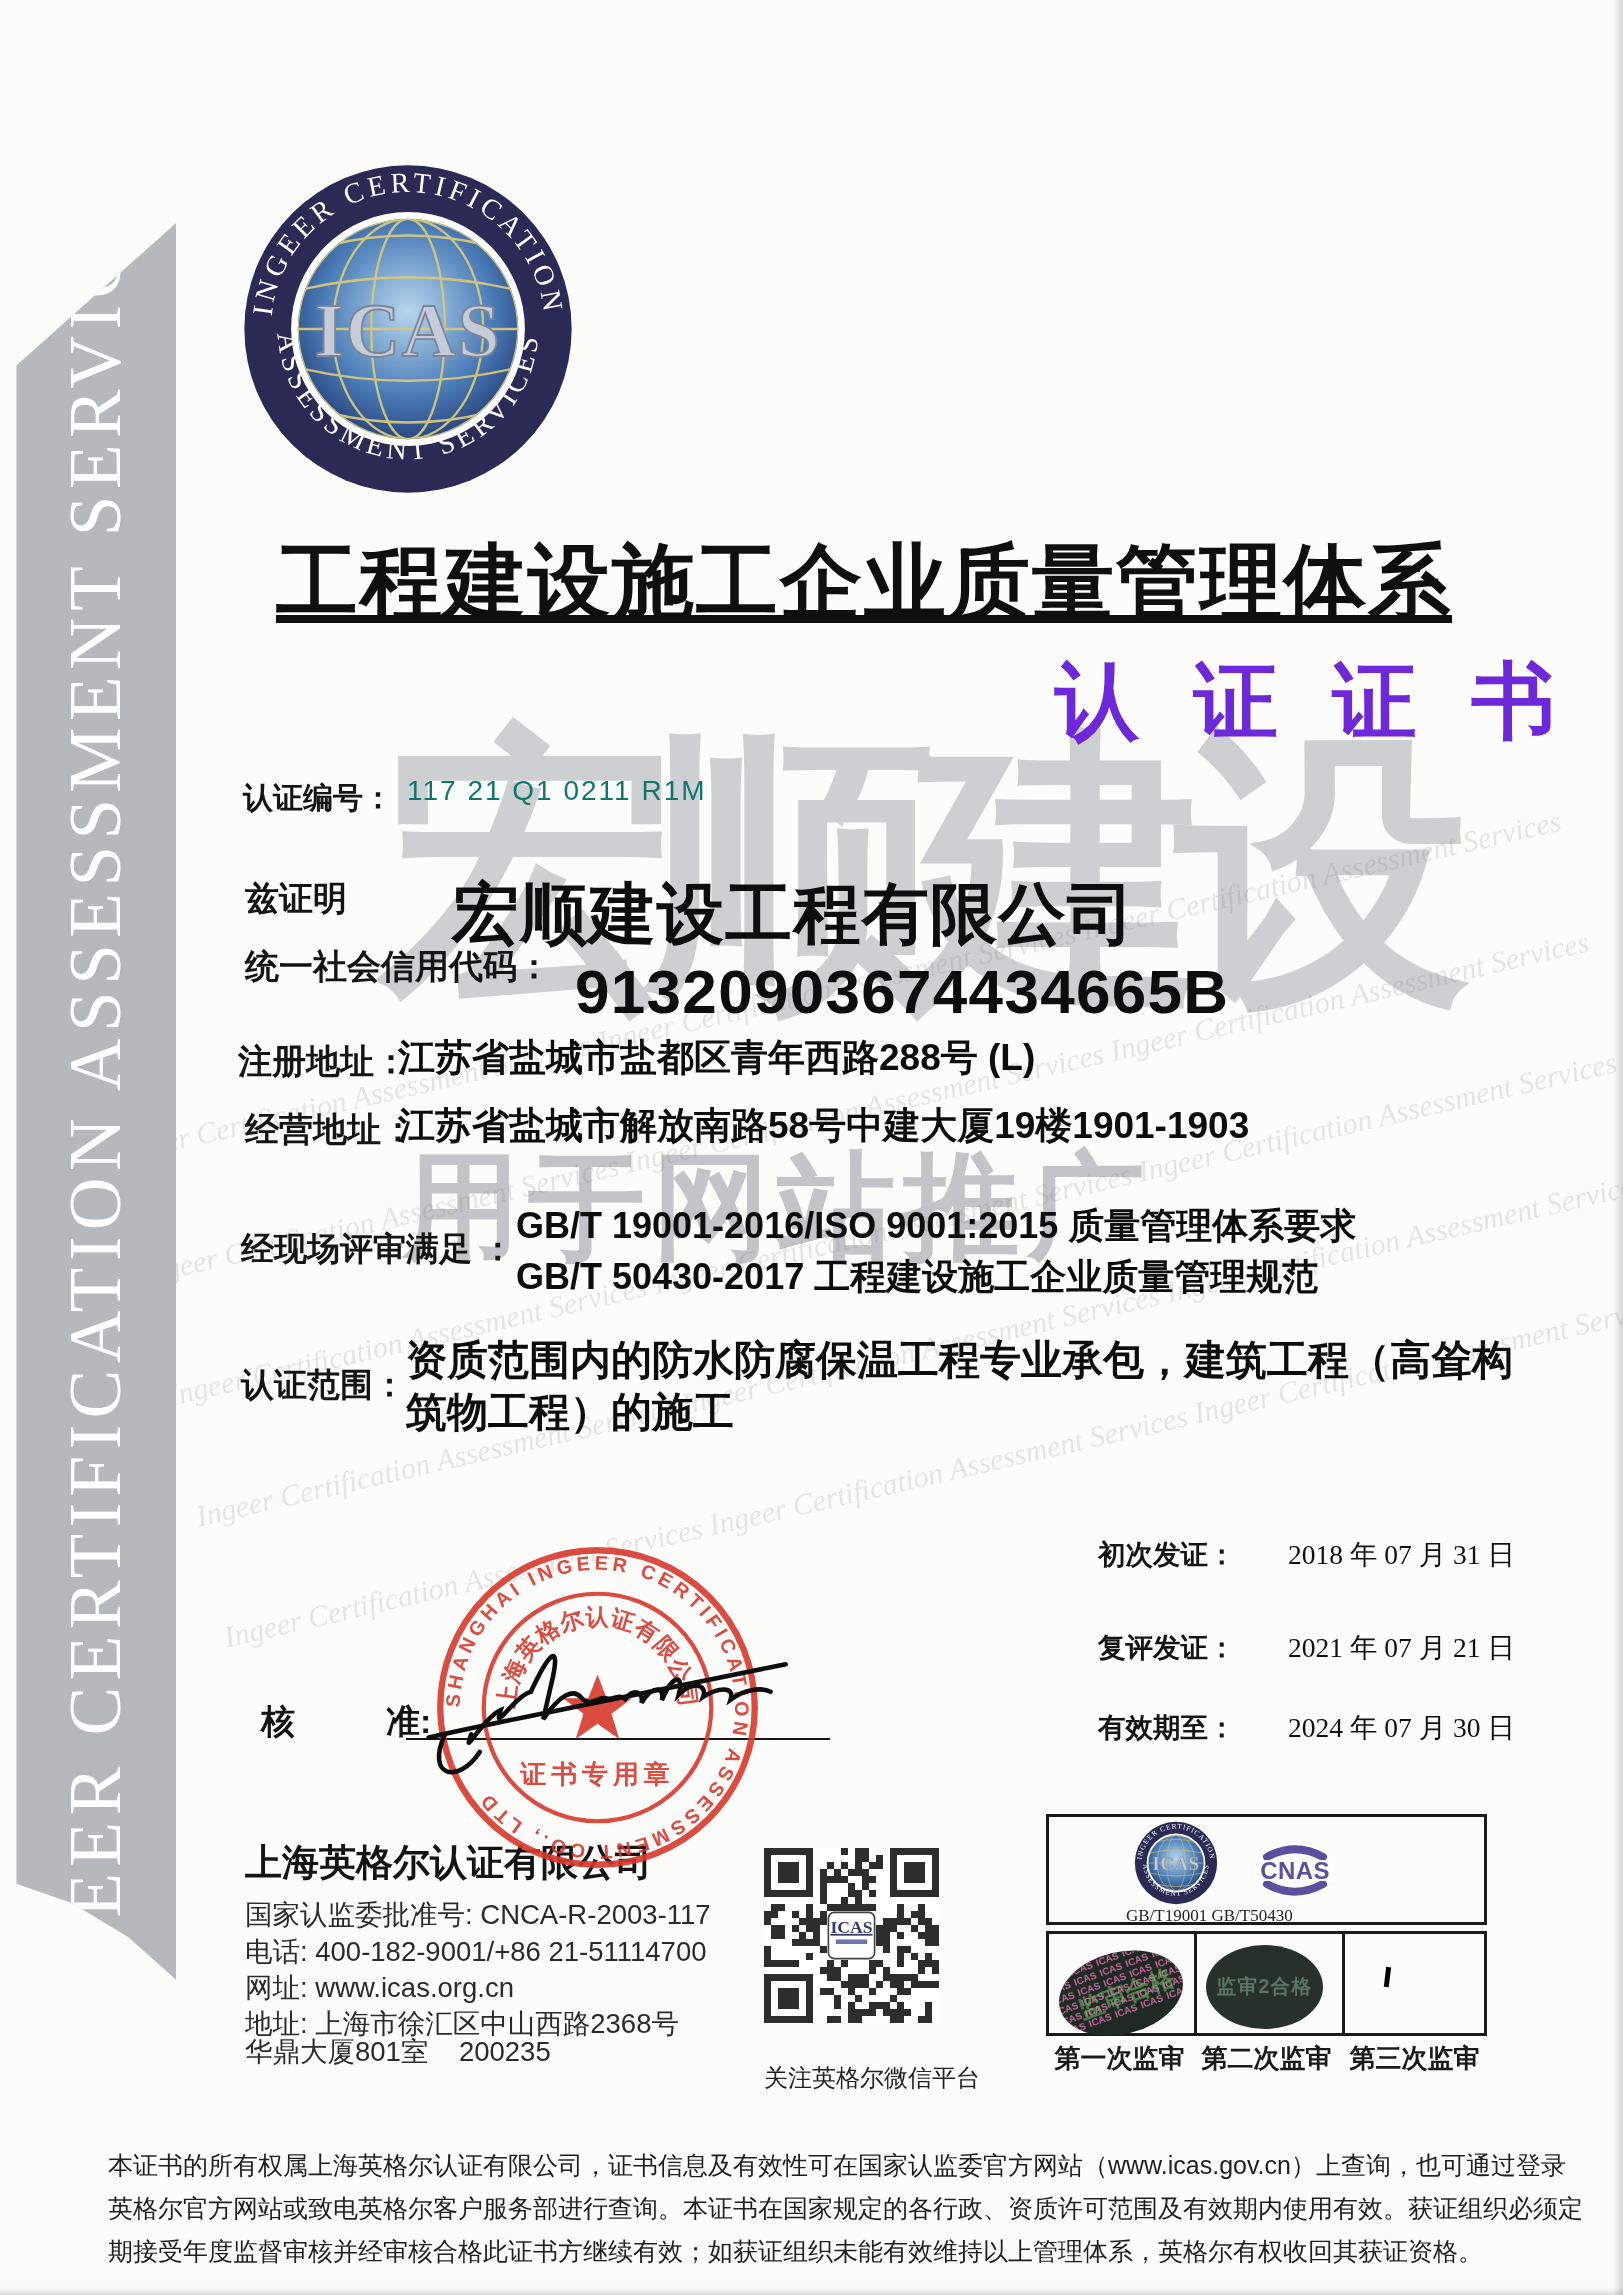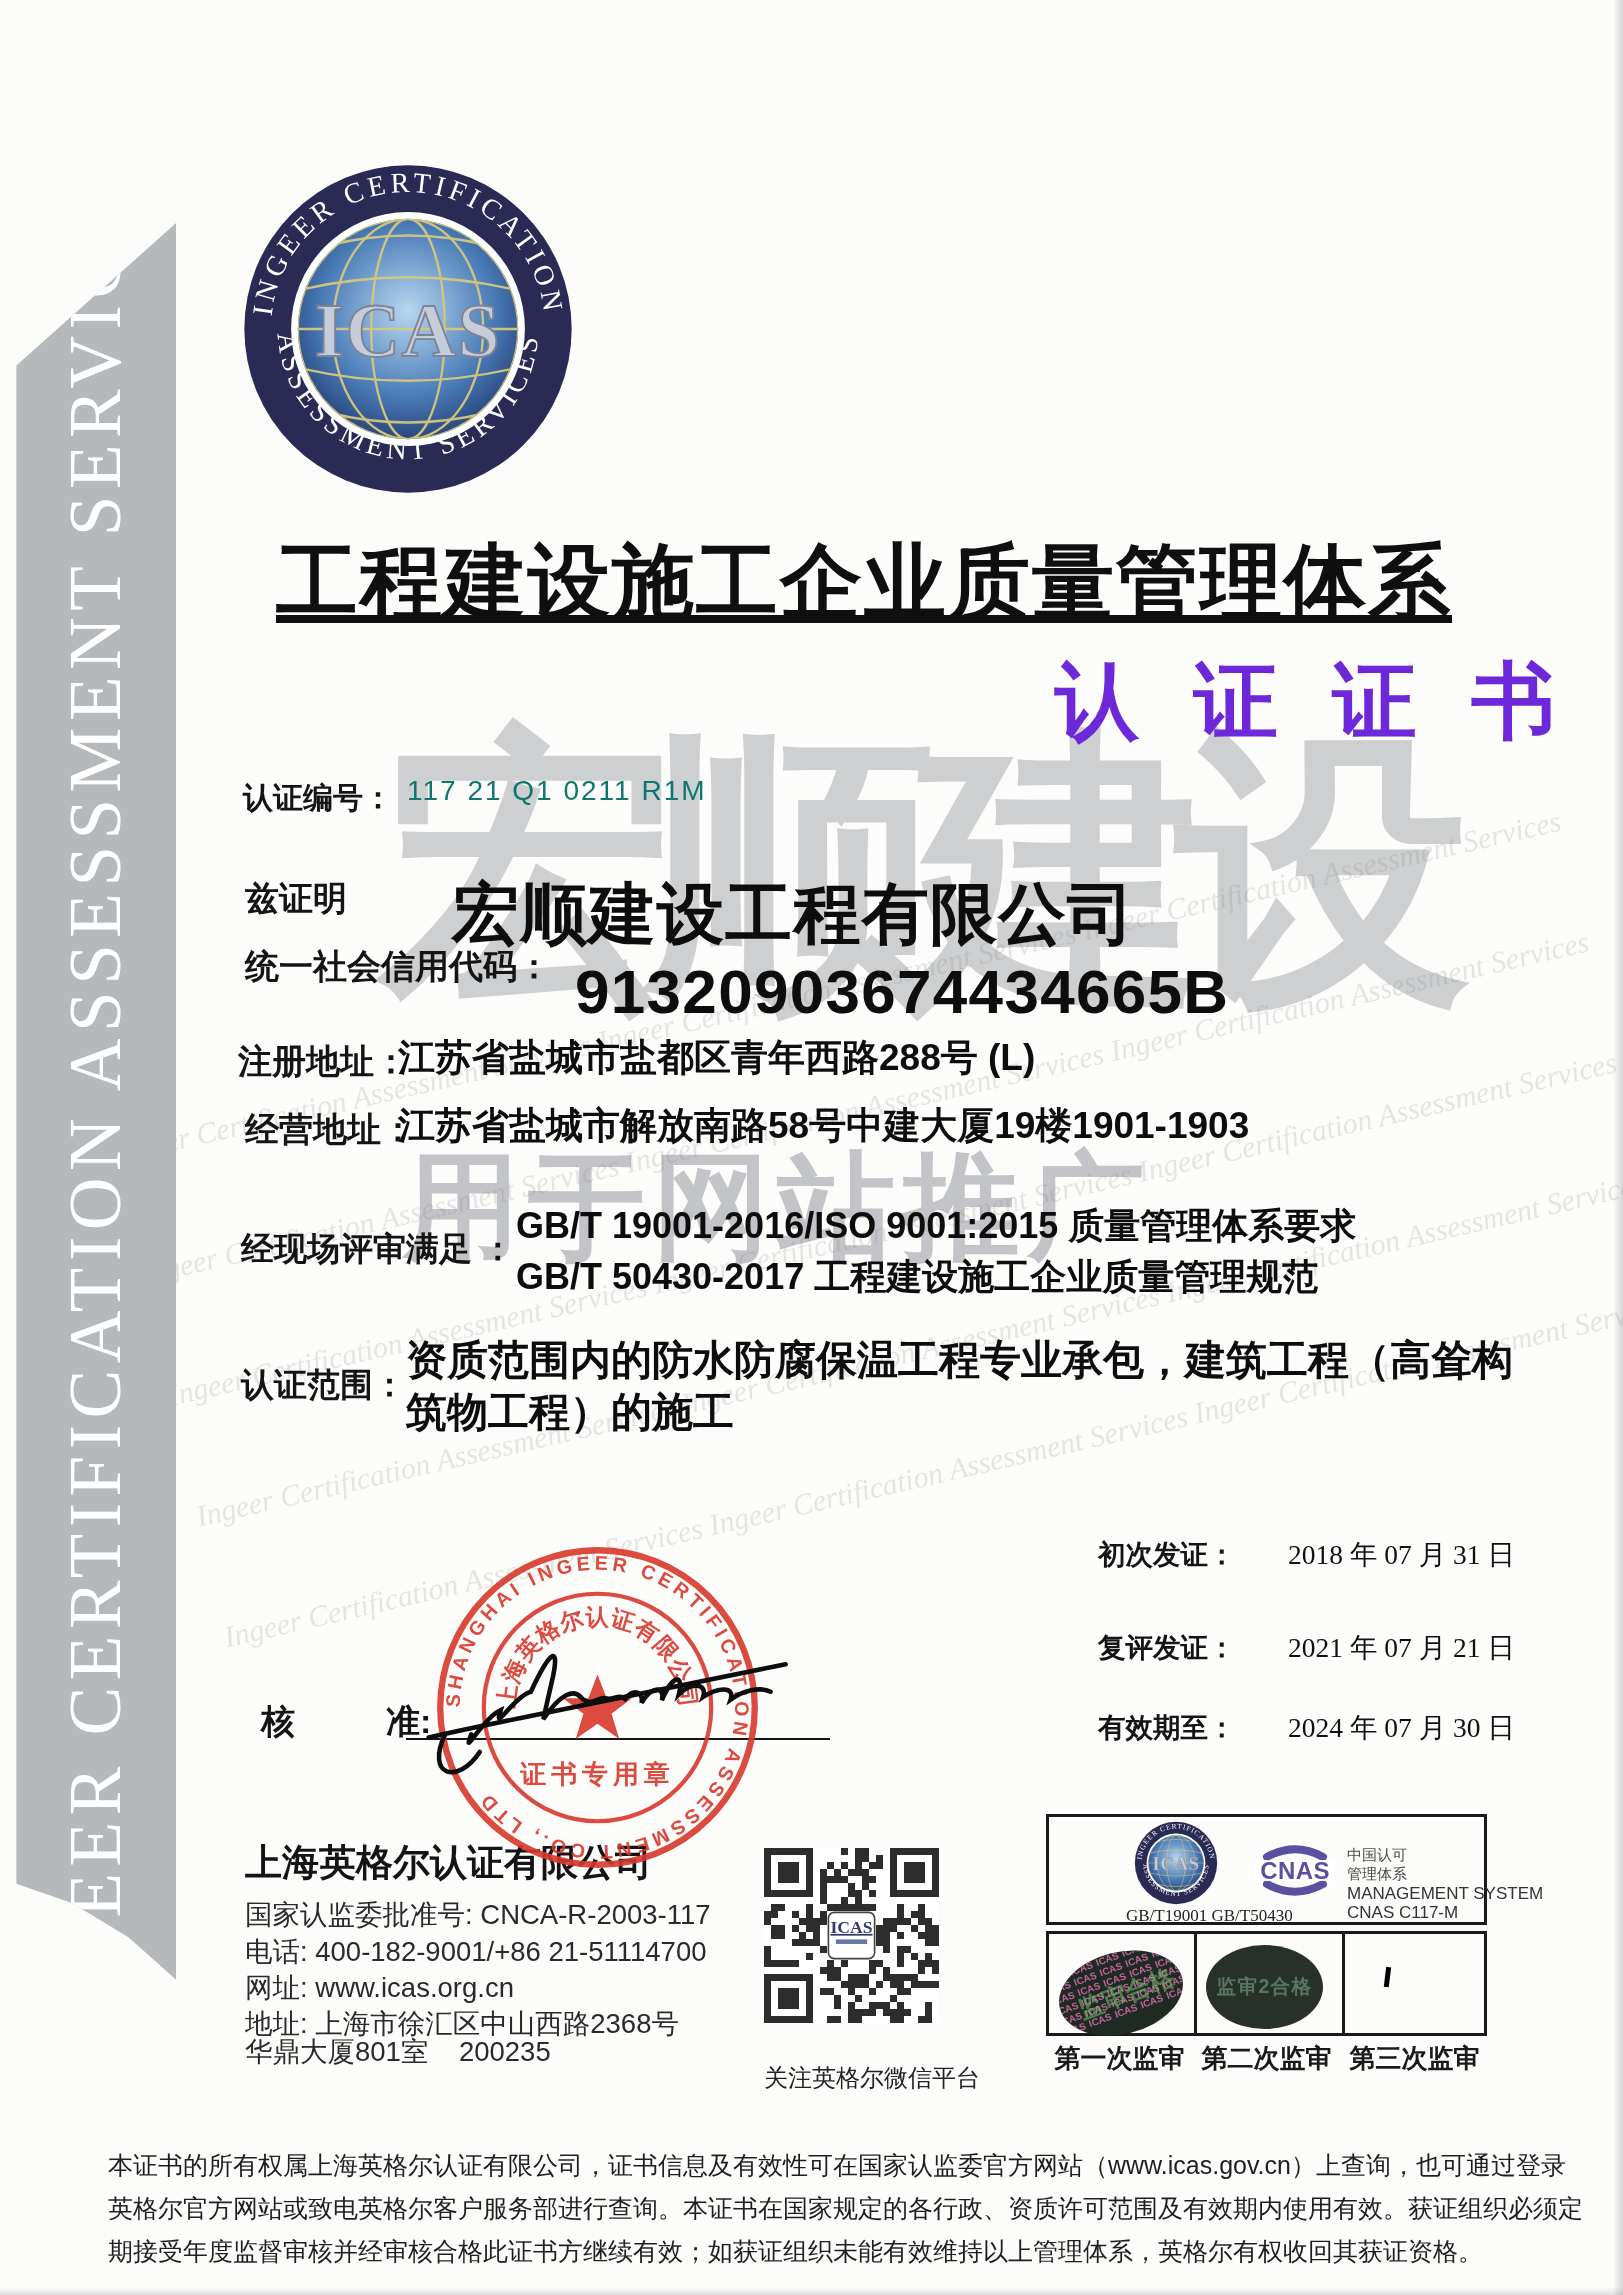--- a/index.html
+++ b/index.html
@@ -424,26 +424,20 @@
   </svg>
   <div id="acc-icas-caption">GB/T19001 GB/T50430</div>
   <svg id="acc-cnas" width="92" height="63" viewBox="0 0 230 140">
     <g fill="none" stroke="#5a50a0" stroke-width="20" stroke-linecap="round">
       <path d="M45,36 Q115,-2 185,36"></path>
       <path d="M45,104 Q115,142 185,104"></path>
     </g>
     <rect x="15" y="44" width="200" height="52" fill="#fff"></rect>
     <text x="115" y="90" text-anchor="middle" font-size="60" font-weight="bold" fill="#5a50a0" letter-spacing="1">CNAS</text>
   </svg>
-  <div id="acc-cnas-lines">
-    <div>中国认可</div>
-    <div>管理体系</div>
-    <div class="en">MANAGEMENT SYSTEM</div>
-    <div class="en">CNAS C117-M</div>
-  </div>
 </div>
 
 <div class="abs z2" id="audit-box">
   <div class="divider" style="left:145px"></div>
   <div class="divider" style="left:293px"></div>
   <div id="sticker1">
     <div class="pat">ICAS ICAS ICAS ICAS ICAS ICAS ICAS ICAS ICAS ICAS ICAS ICAS ICAS ICAS ICAS ICAS ICAS ICAS ICAS ICAS ICAS ICAS ICAS ICAS ICAS ICAS ICAS ICAS ICAS ICAS ICAS ICAS ICAS ICAS ICAS</div>
     <div class="ovl">监审合格</div>
   </div>
   <div id="sticker2">

